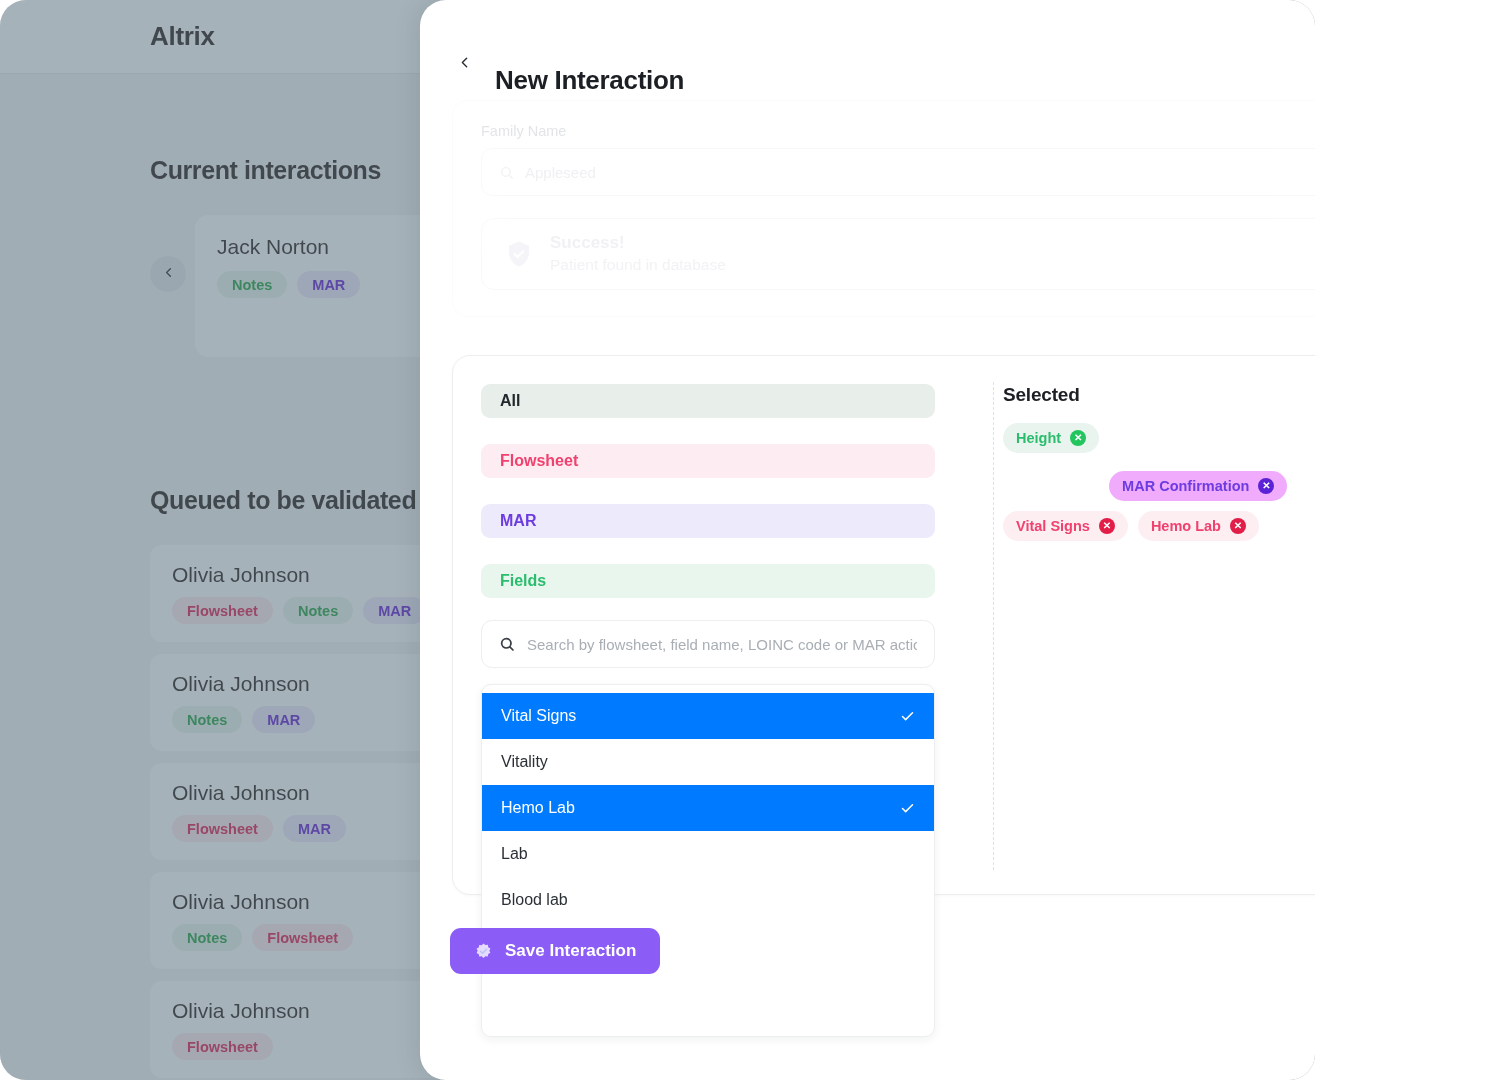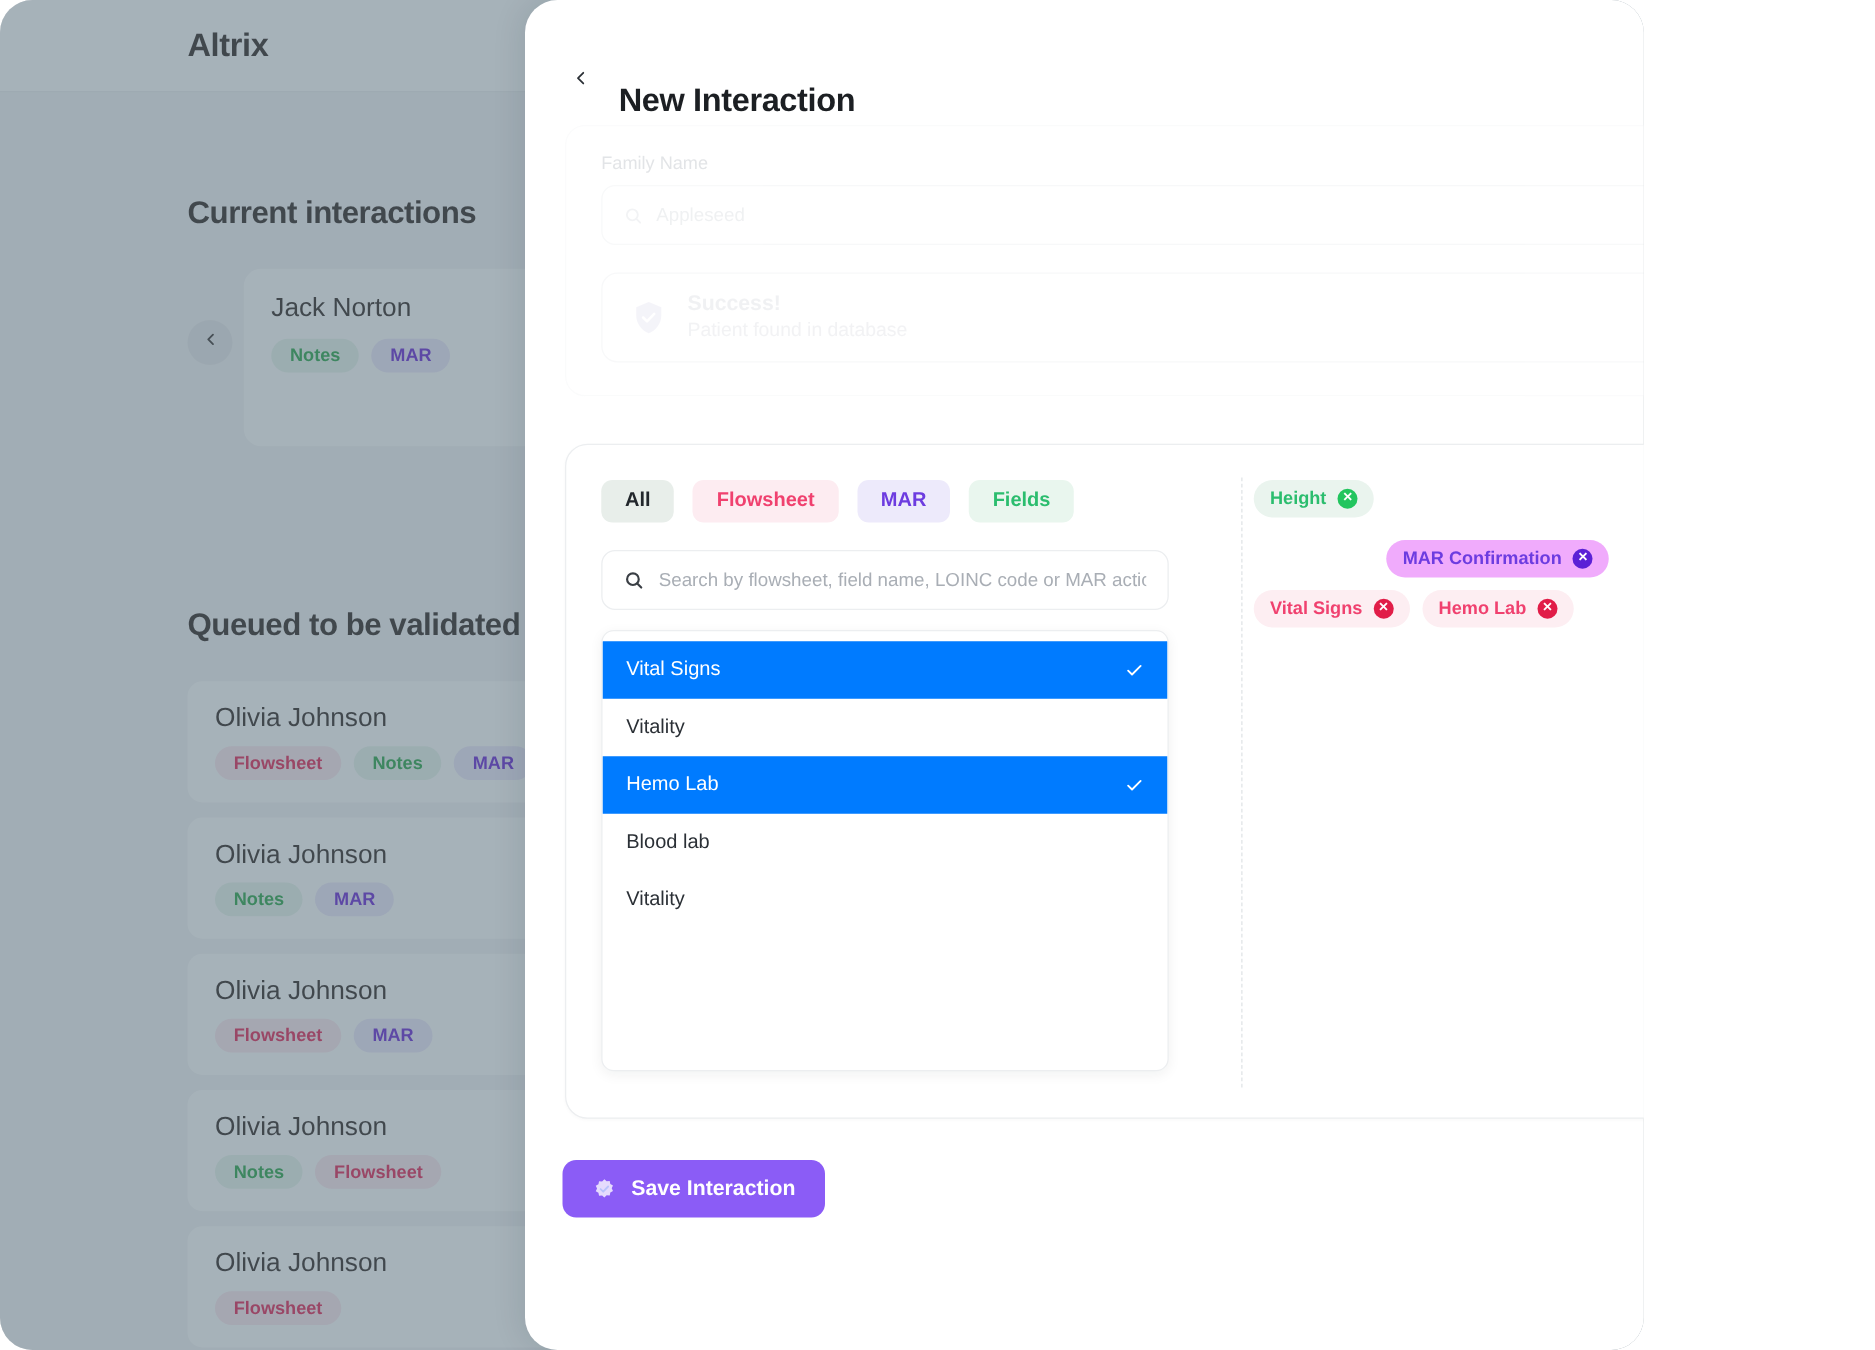--- a/index.html
+++ b/index.html
@@ -233,21 +233,21 @@
     position: absolute;
     left: 540px; top: 26px;
     width: 0; height: 488px;
     border-left: 1px dashed #e0e3e6;
   }
   #selector-right {
     flex: 1;
     padding: 28px 0 0 40px;
   }
 
-  #filter-tabs { display: flex; gap: 15px; }
+  #filter-tabs { display: flex; gap: 26px; flex-direction: column; }
   .filter-tab {
     height: 34px;
     padding: 0 19px;
     border-radius: 9px;
     display: inline-flex;
     align-items: center;
     font-size: 16px;
     font-weight: bold;
   }
   .ft-all       { background: #e8eeea; color: #22272c; }
@@ -536,36 +536,40 @@
 
           <div class="dd-item selected">
             <span>Hemo Lab</span>
             <span class="dd-check">
               <svg width="15" height="15" viewBox="0 0 24 24" fill="none" stroke="currentColor" stroke-width="2.4" stroke-linecap="round" stroke-linejoin="round">
                 <polyline points="20 6 9 17 4 12"></polyline>
               </svg>
             </span>
           </div>
 
+          <div class="dd-item">
+            <span>Lab</span>
+          </div>
 
 
           <div class="dd-item">
             <span>Blood lab</span>
           </div>
 
           <div class="dd-item">
             <span>Vitality</span>
           </div>
 
         </div>
 
         <div id="vdivider"></div>
       </div>
 
       <div id="selector-right">
+        <div id="selected-title">Selected</div>
 
         <div id="selected-chips">
 
           <span class="chip chip-green">
             <span>Height</span>
             <span class="x">✕</span>
           </span>
 
           <span class="chip chip-purple">
             <span>MAR Confirmation</span>

